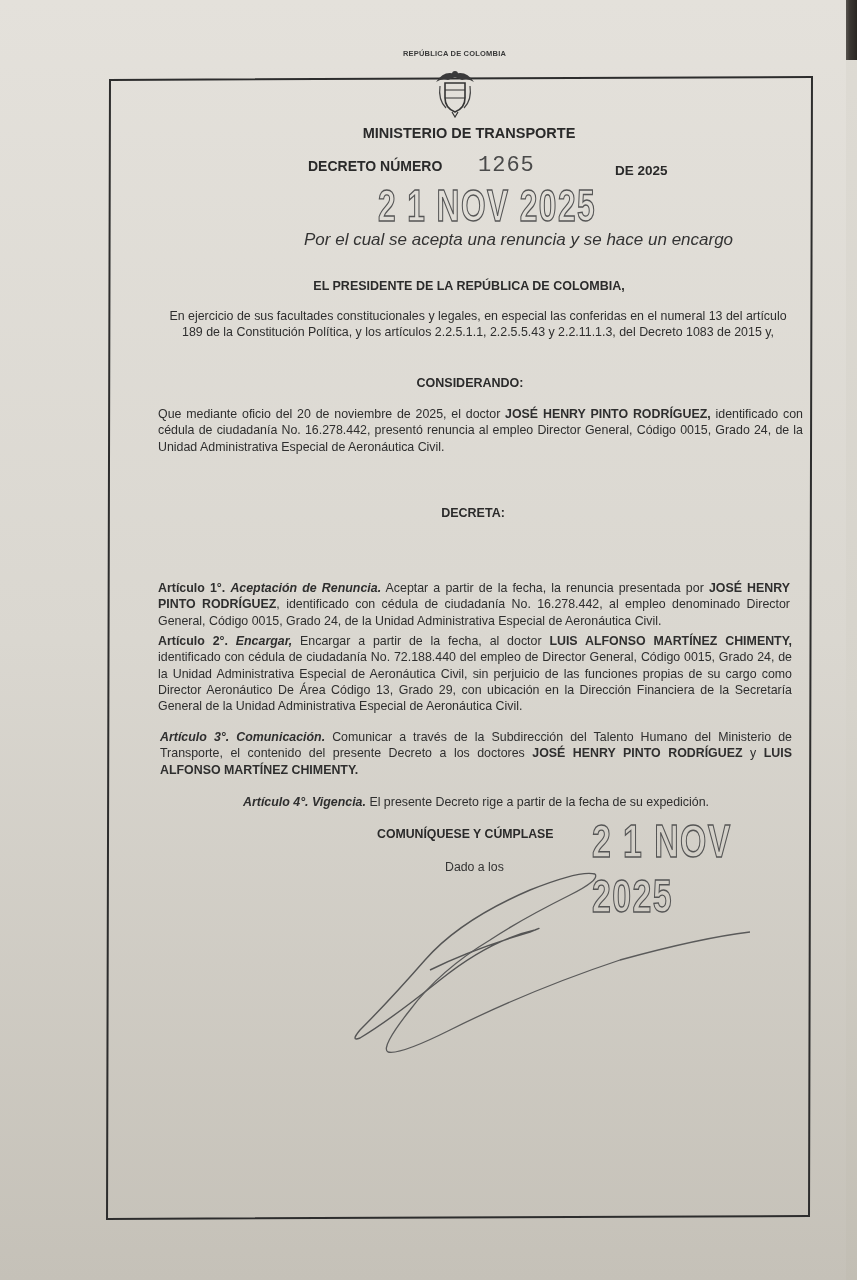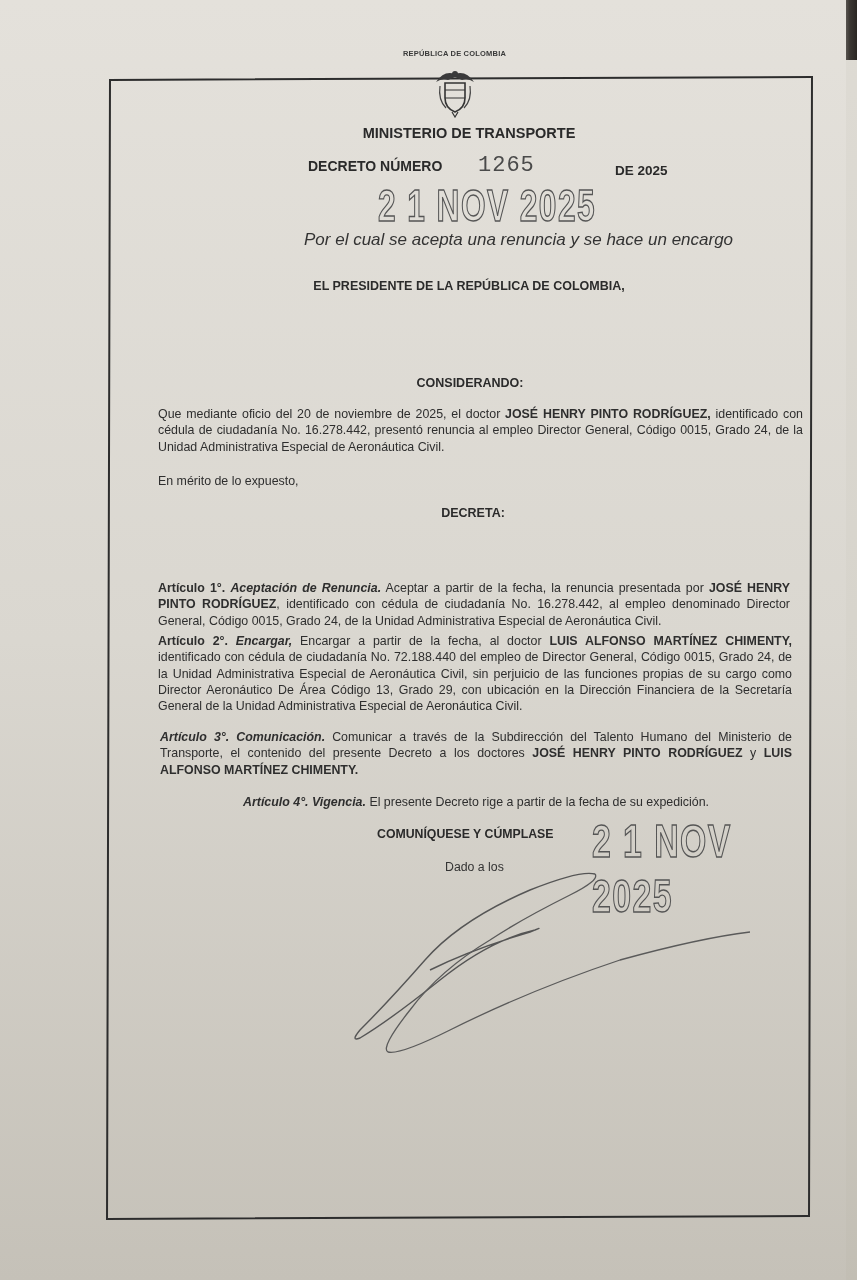--- a/index.html
+++ b/index.html
@@ -94,28 +94,28 @@
   <div class="decreto-line">DECRETO NÚMERO</div>
   <div class="decreto-num">1265</div>
   <div class="decreto-de">DE 2025</div>
 
   <div class="stamp stamp1">2 1 NOV 2025</div>
 
   <div class="subtitle">Por el cual se acepta una renuncia y se hace un encargo</div>
 
   <div class="presidente">EL PRESIDENTE DE LA REPÚBLICA DE COLOMBIA,</div>
 
+  <div class="para ejercicio">En ejercicio de sus facultades constitucionales y legales, en especial las conferidas en el numeral 13 del artículo 189 de la Constitución Política, y los artículos 2.2.5.1.1, 2.2.5.5.43 y 2.2.11.1.3, del Decreto 1083 de 2015 y,</div>
 
   <div class="considerando">CONSIDERANDO:</div>
 
   <div class="para que">
     <span>Que mediante oficio del 20 de noviembre de 2025, el doctor </span><span class="b">JOSÉ HENRY PINTO RODRÍGUEZ,</span><span> identificado con cédula de ciudadanía No. 16.278.442, presentó renuncia al empleo Director General, Código 0015, Grado 24, de la Unidad Administrativa Especial de Aeronáutica Civil.</span>
   </div>
 
-  <div class="para merito">En mérito de lo expuesto,</div>
 
   <div class="decreta">DECRETA:</div>
 
   <div class="para art1">
     <span class="b">Artículo 1°.</span>
     <span class="bi">Aceptación de Renuncia.</span><span> Aceptar a partir de la fecha, la renuncia presentada por </span><span class="b">JOSÉ HENRY PINTO RODRÍGUEZ</span><span>, identificado con cédula de ciudadanía No. 16.278.442, al empleo denominado Director General, Código 0015, Grado 24, de la Unidad Administrativa Especial de Aeronáutica Civil.</span>
   </div>
 
   <div class="para art2">
     <span class="b">Artículo 2°.</span>

